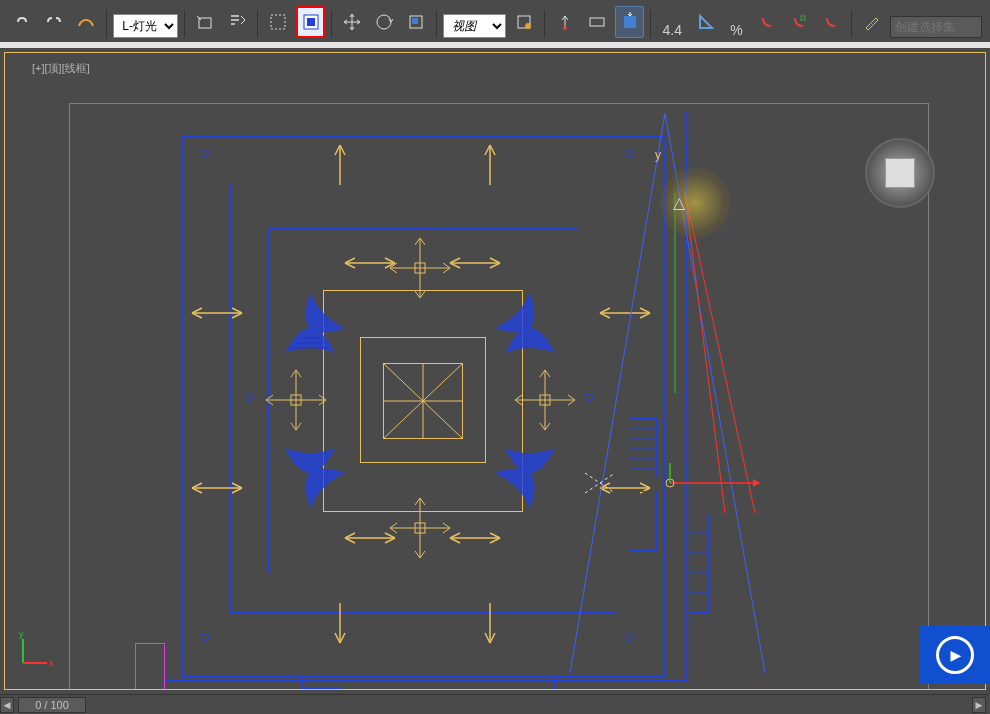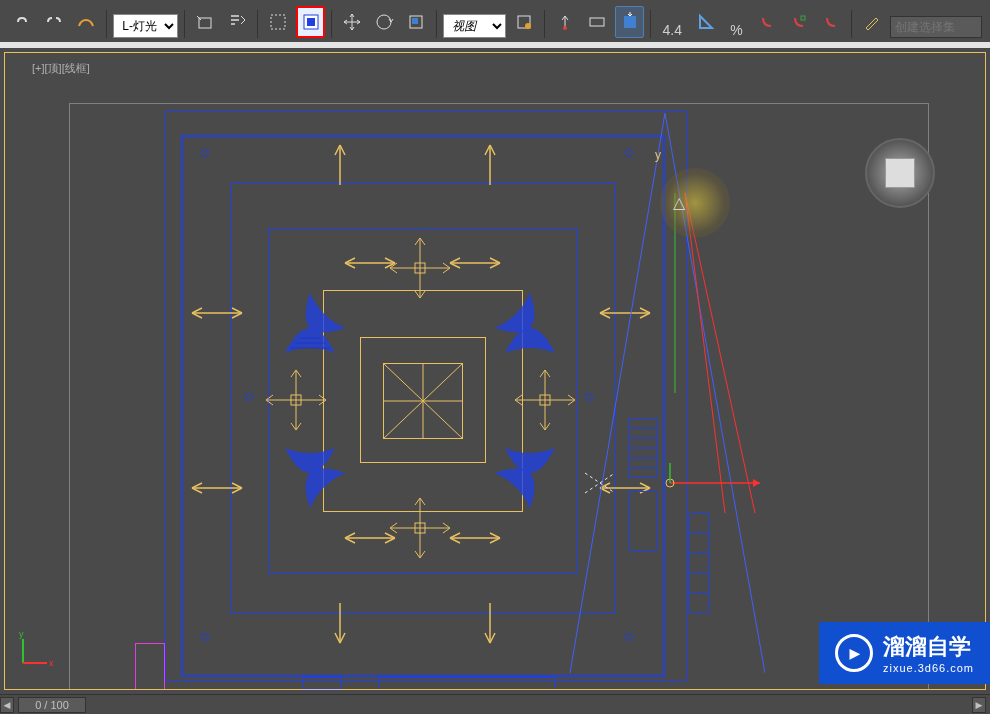--- a/index.html
+++ b/index.html
@@ -598,17 +598,13 @@
 </div>
 
 <div class="timeline">
   <div class="scroll-left">◀</div>
   <div class="time-slider">0 / 100</div>
   <div class="scroll-right">▶</div>
 </div>
 
 <div class="watermark">
   <div class="watermark-play"></div>
-  <div class="watermark-text">
-    <span class="watermark-title">溜溜自学</span>
-    <span class="watermark-sub">zixue.3d66.com</span>
-  </div>
 </div>
 
 </body></html>

